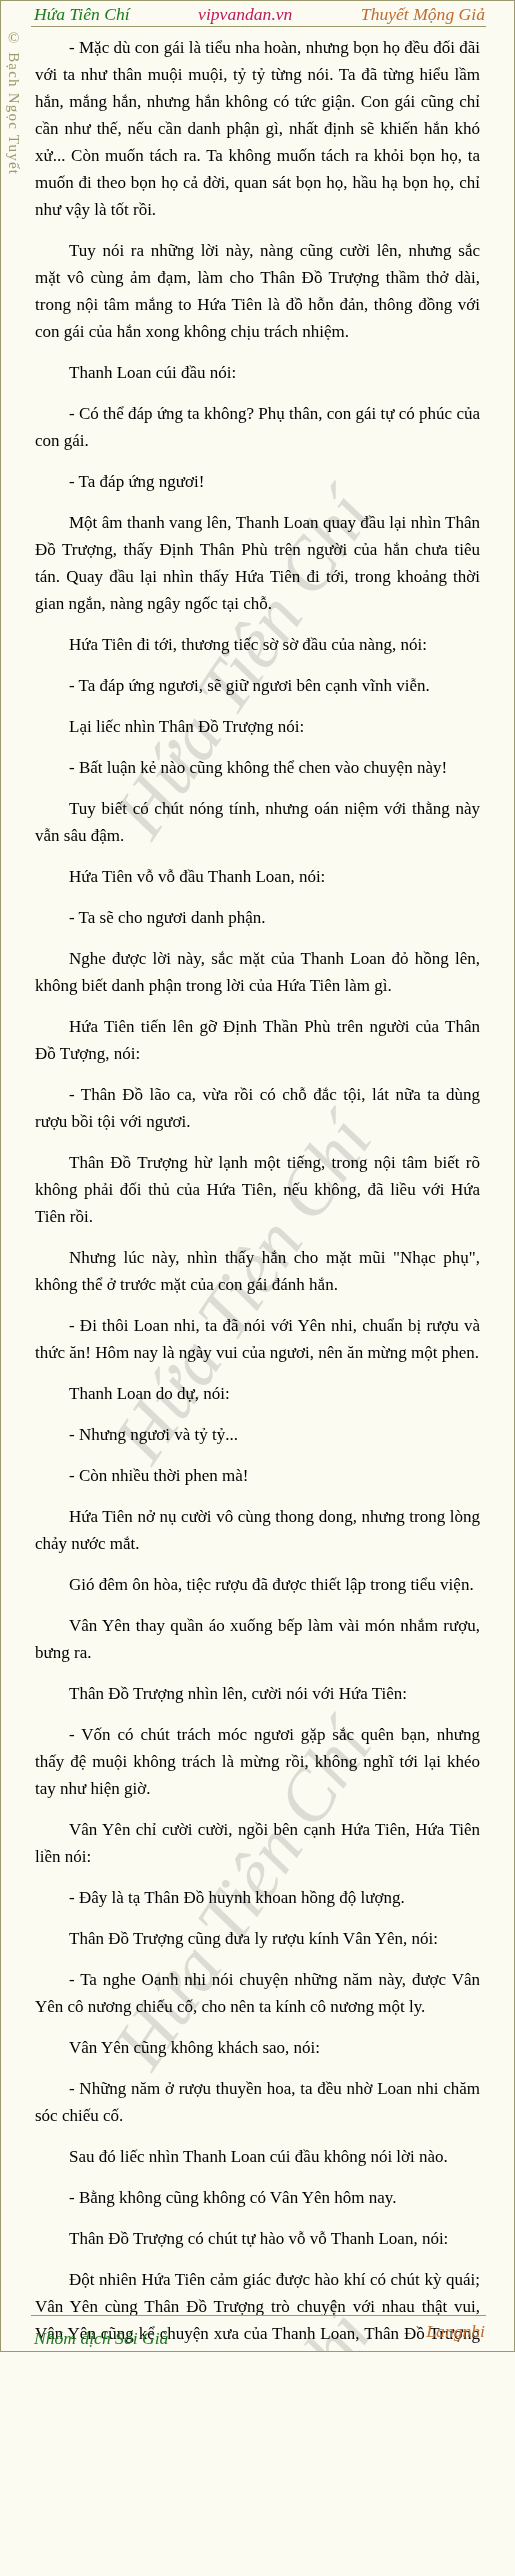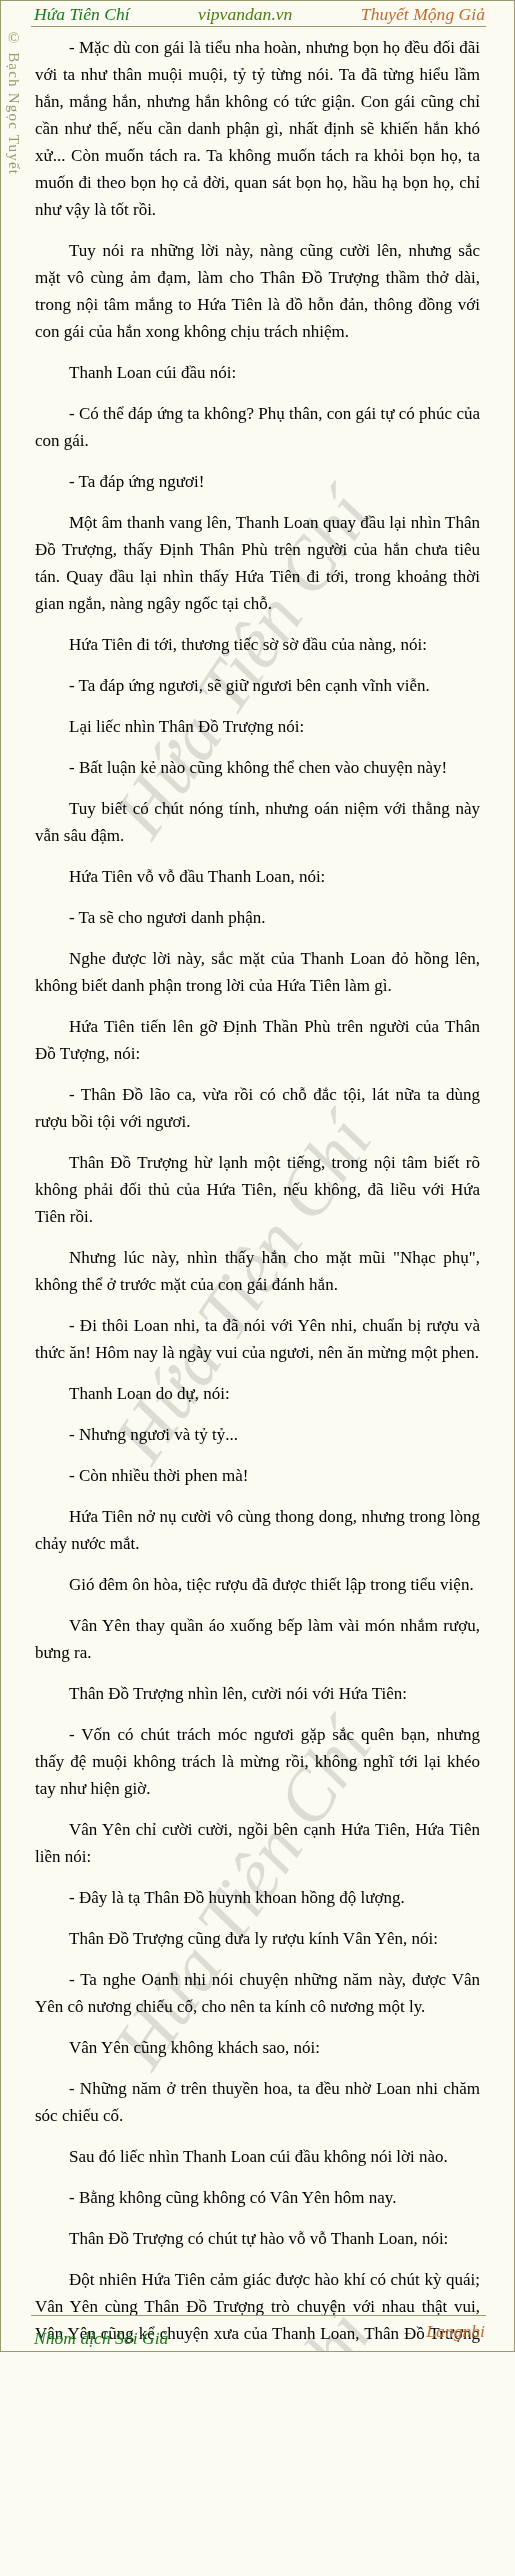--- a/index.html
+++ b/index.html
@@ -11,21 +11,21 @@
     border:1.8px solid #9a9a6e;
     overflow:hidden;
     font-family:"Liberation Serif","DejaVu Serif",serif;
   }
   .header{
     display:flex;justify-content:space-between;align-items:flex-end;
     padding:3px 29px 1.2px 33px;
     font-style:italic;font-size:17.6px;line-height:20.6px;
   }
   .h-left{color:#1c7a1c;}
-  .h-center{color:#4d7c0f;}
+  .h-center{color:#be185d;}
   .h-right{color:#c06c32;font-family:Liberation Serif, serif;}
   .rule{border:none;border-top:1.2px solid #9a9a6e;margin:0 28px 0 30px;height:0;}
   .copyright{
     position:absolute;left:3.6px;top:29px;z-index:2;
     writing-mode:vertical-rl;
     color:#9a9a6e;font-size:15px;letter-spacing:1.2px;
   }
   .content{
     position:relative;z-index:2;
     padding:7.3px 18px 0 34px;
@@ -96,21 +96,21 @@
       <p>Hứa Tiên nở nụ cười vô cùng thong dong, nhưng trong lòng chảy nước mắt.</p>
       <p>Gió đêm ôn hòa, tiệc rượu đã được thiết lập trong tiểu viện.</p>
       <p>Vân Yên thay quần áo xuống bếp làm vài món nhắm rượu, bưng ra.</p>
       <p>Thân Đồ Trượng nhìn lên, cười nói với Hứa Tiên:</p>
       <p>- Vốn có chút trách móc ngươi gặp sắc quên bạn, nhưng thấy đệ muội không trách là mừng rồi, không nghĩ tới lại khéo tay như hiện giờ.</p>
       <p>Vân Yên chỉ cười cười, ngồi bên cạnh Hứa Tiên, Hứa Tiên liền nói:</p>
       <p>- Đây là tạ Thân Đồ huynh khoan hồng độ lượng.</p>
       <p>Thân Đồ Trượng cũng đưa ly rượu kính Vân Yên, nói:</p>
       <p>- Ta nghe Oanh nhi nói chuyện những năm này, được Vân Yên cô nương chiếu cố, cho nên ta kính cô nương một ly.</p>
       <p>Vân Yên cũng không khách sao, nói:</p>
-      <p>- Những năm ở trên thuyền hoa, ta đều nhờ Loan nhi chăm sóc chiếu cố.</p>
+      <p>- Những năm ở rượu thuyền hoa, ta đều nhờ Loan nhi chăm sóc chiếu cố.</p>
       <p>Sau đó liếc nhìn Thanh Loan cúi đầu không nói lời nào.</p>
       <p>- Bằng không cũng không có Vân Yên hôm nay.</p>
       <p>Thân Đồ Trượng có chút tự hào vỗ vỗ Thanh Loan, nói:</p>
       <p>Đột nhiên Hứa Tiên cảm giác được hào khí có chút kỳ quái; Vân Yên cùng Thân Đồ Trượng trò chuyện với nhau thật vui, Vân Yên cũng kể chuyện xưa của Thanh Loan, Thân Đồ Trượng đem một trận chiến trong Cừu Vương Phủ, sau đó khen nhân vật thứ ba là Hứa Tiên lật ngược tình thế, Thanh Loan là nhân vật chính của câu chuyện, bị gạt ra ngoài, nhưng lại làm cho nàng cảm thấy thân cận.</p>
       <p>Tuy Hứa Tiên không được gọi là thông minh, nhưng hắn cũng không ngu ngốc. Biết rõ nói tới nói lui vẫn là vấn đề "Danh phận", tuy Thanh Loan là nữ tử trong sạch, nhưng cứ như vậy đi theo mình, sẽ bị người ta chỉ trích tình ngay lý gian. Cân nhắc cho tương lai của Loan nhi, cũng nên cho nàng danh phận.</p>
     </div>
 
   <div class="footer">
     <div class="rule"></div>
     <div class="footer-row">

